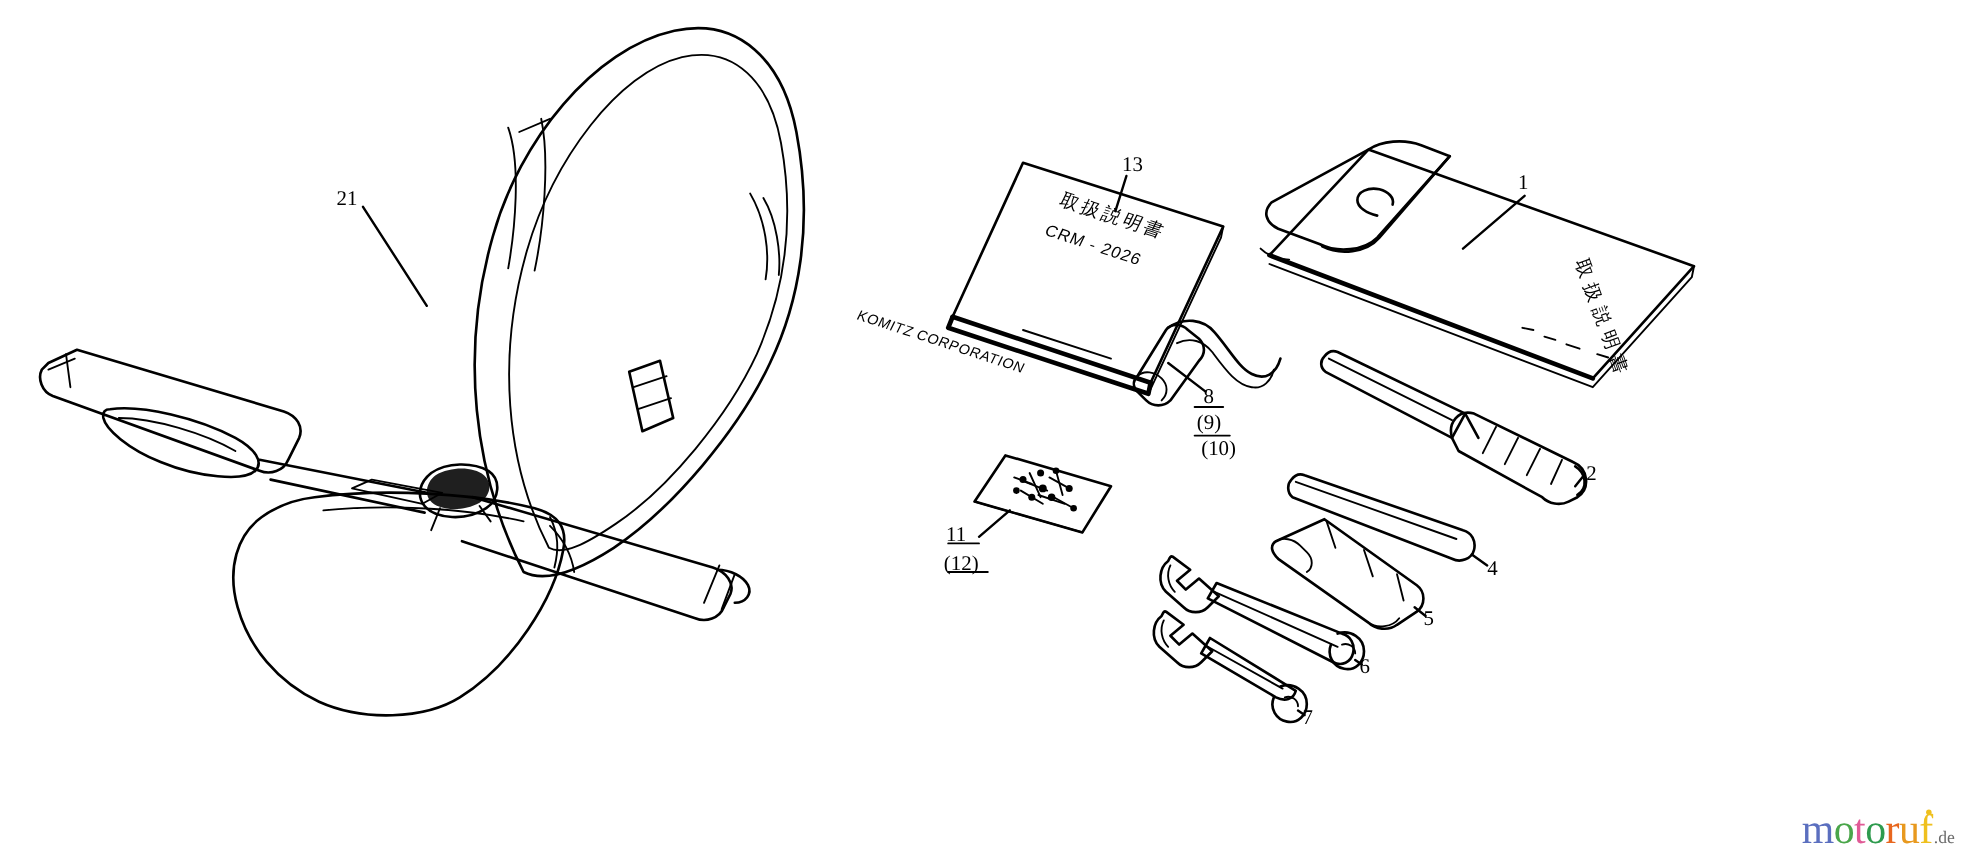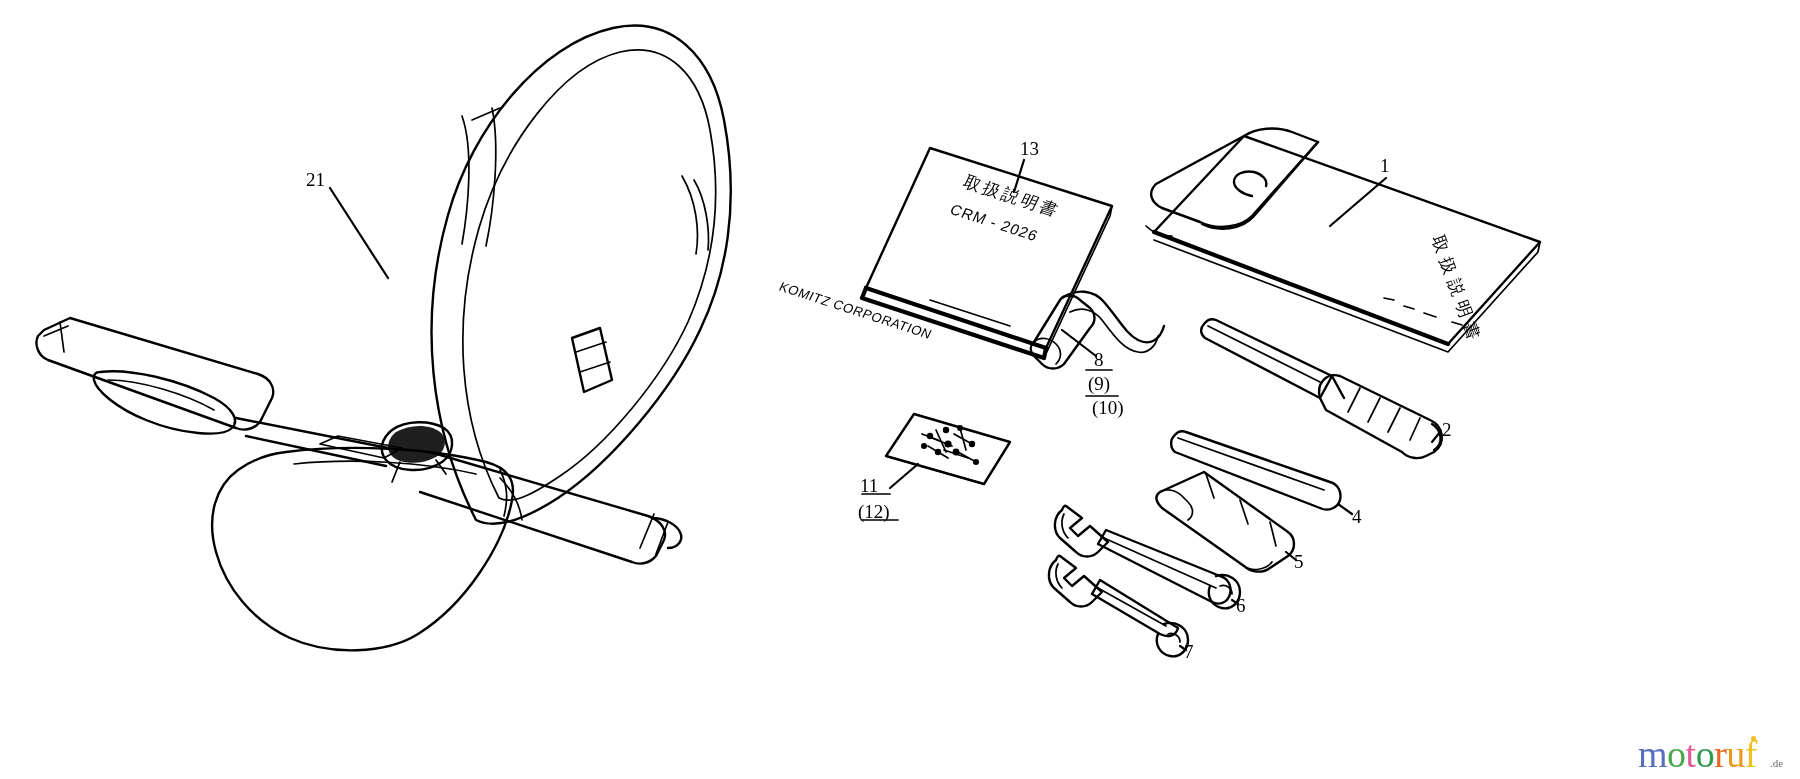--- a/index.html
+++ b/index.html
@@ -78,22 +78,22 @@
     display: flex;
     align-items: baseline;
     font-family: "Liberation Serif", serif;
     font-size: 38px;
     letter-spacing: -0.5px;
     line-height: 1;
     user-select: none;
   }
   #brand-logo .lg { display: inline-block; }
   #brand-logo .suffix {
-    font-size: 11px;
-    margin-left: 13px;
+    font-size: 16px;
+    margin-left: 1px;
     letter-spacing: 0;
   }
   .dot-accent {
     position: absolute;
     width: 5px;
     height: 5px;
     border-radius: 50%;
     left: 113px;
     top: 1px;
   }

